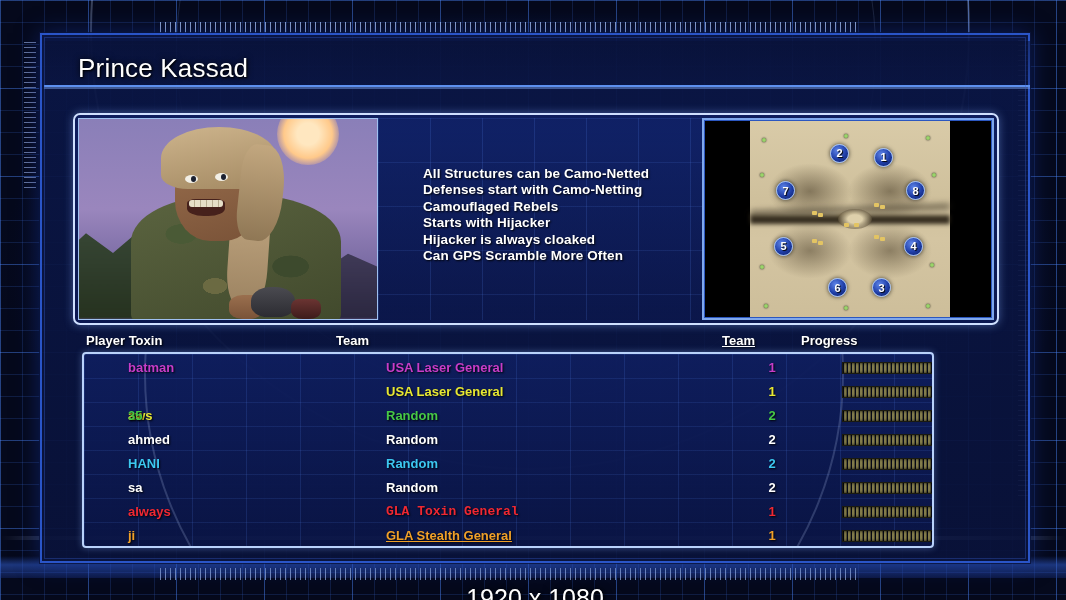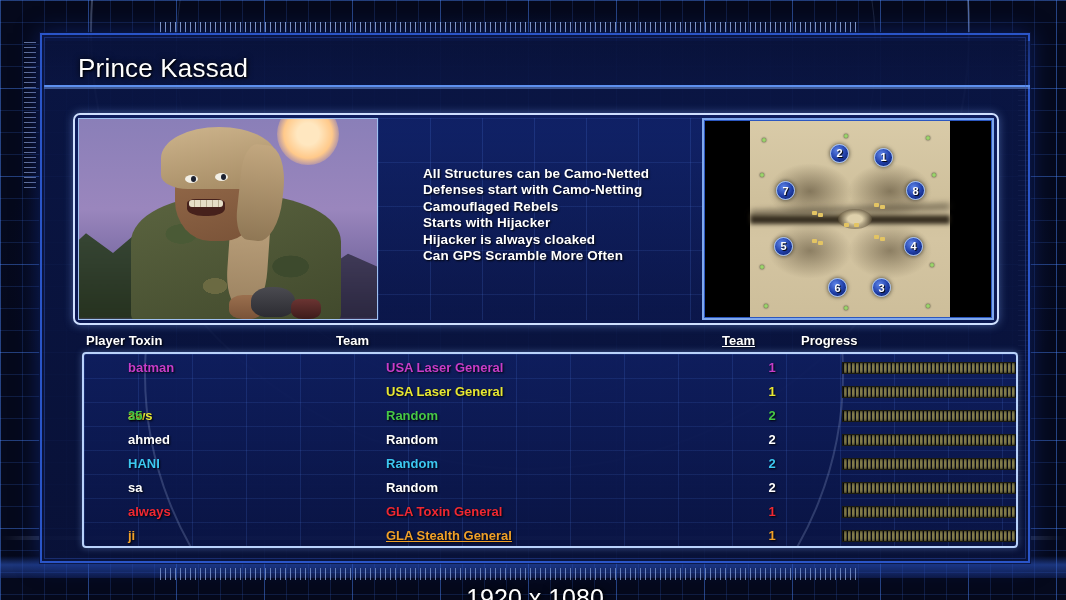--- a/index.html
+++ b/index.html
@@ -221,21 +221,21 @@
     color:#ffffff; font-size:13px; font-weight:bold;
     text-shadow:1px 1px 2px #000;
   }
   #table-head span { position:absolute; top:0; }
   .th-player { left:0; }
   .th-army   { left:250px; }
   .th-team   { left:636px;text-decoration:underline; }
   .th-prog   { left:715px; }
 
   #table-box {
-    position:absolute; left:40px; top:317px; width:936px; height:196px;
+    position:absolute; left:40px; top:317px; width:852px; height:196px;
     border:2px solid #b9d2fb; border-radius:4px;
     background:linear-gradient(180deg, rgba(16,33,104,.72), rgba(10,21,72,.72));
     box-shadow:0 0 7px rgba(140,180,250,.4);
     overflow:hidden;
   }
   #table-box .tg {
     position:absolute; inset:0;
     background-image:
       repeating-linear-gradient(to right, rgba(85,135,245,.16) 0 1px, transparent 1px 54px),
       repeating-linear-gradient(to bottom, rgba(85,135,245,.13) 0 1px, transparent 1px 24px);
@@ -409,21 +409,21 @@
           <span class="c-prog" style="width: 183px;"></span>
         </div>
         <div class="row">
           <span class="c-name" style="color: rgb(255, 255, 255);">sa</span>
           <span class="c-army" style="color: rgb(255, 255, 255);">Random</span>
           <span class="c-team" style="color: rgb(255, 255, 255);">2</span>
           <span class="c-prog" style="width: 183px;"></span>
         </div>
         <div class="row">
           <span class="c-name" style="color: rgb(240, 40, 50);">always</span>
-          <span class="c-army" style="color: rgb(240, 40, 50);">GLA Toxin General</span>
+          <span class="c-army" style="color: rgb(240, 40, 50); font-family: Liberation Mono, monospace;">GLA Toxin General</span>
           <span class="c-team" style="color: rgb(240, 40, 50);">1</span>
           <span class="c-prog" style="width: 183px;"></span>
         </div>
         <div class="row">
           <span class="c-name" style="color: rgb(240, 160, 40);">ji</span>
           <span class="c-army" style="color: rgb(240, 160, 40); text-decoration: underline;">GLA Stealth General</span>
           <span class="c-team" style="color: rgb(240, 160, 40);">1</span>
           <span class="c-prog" style="width: 183px;"></span>
         </div>
       </div>

